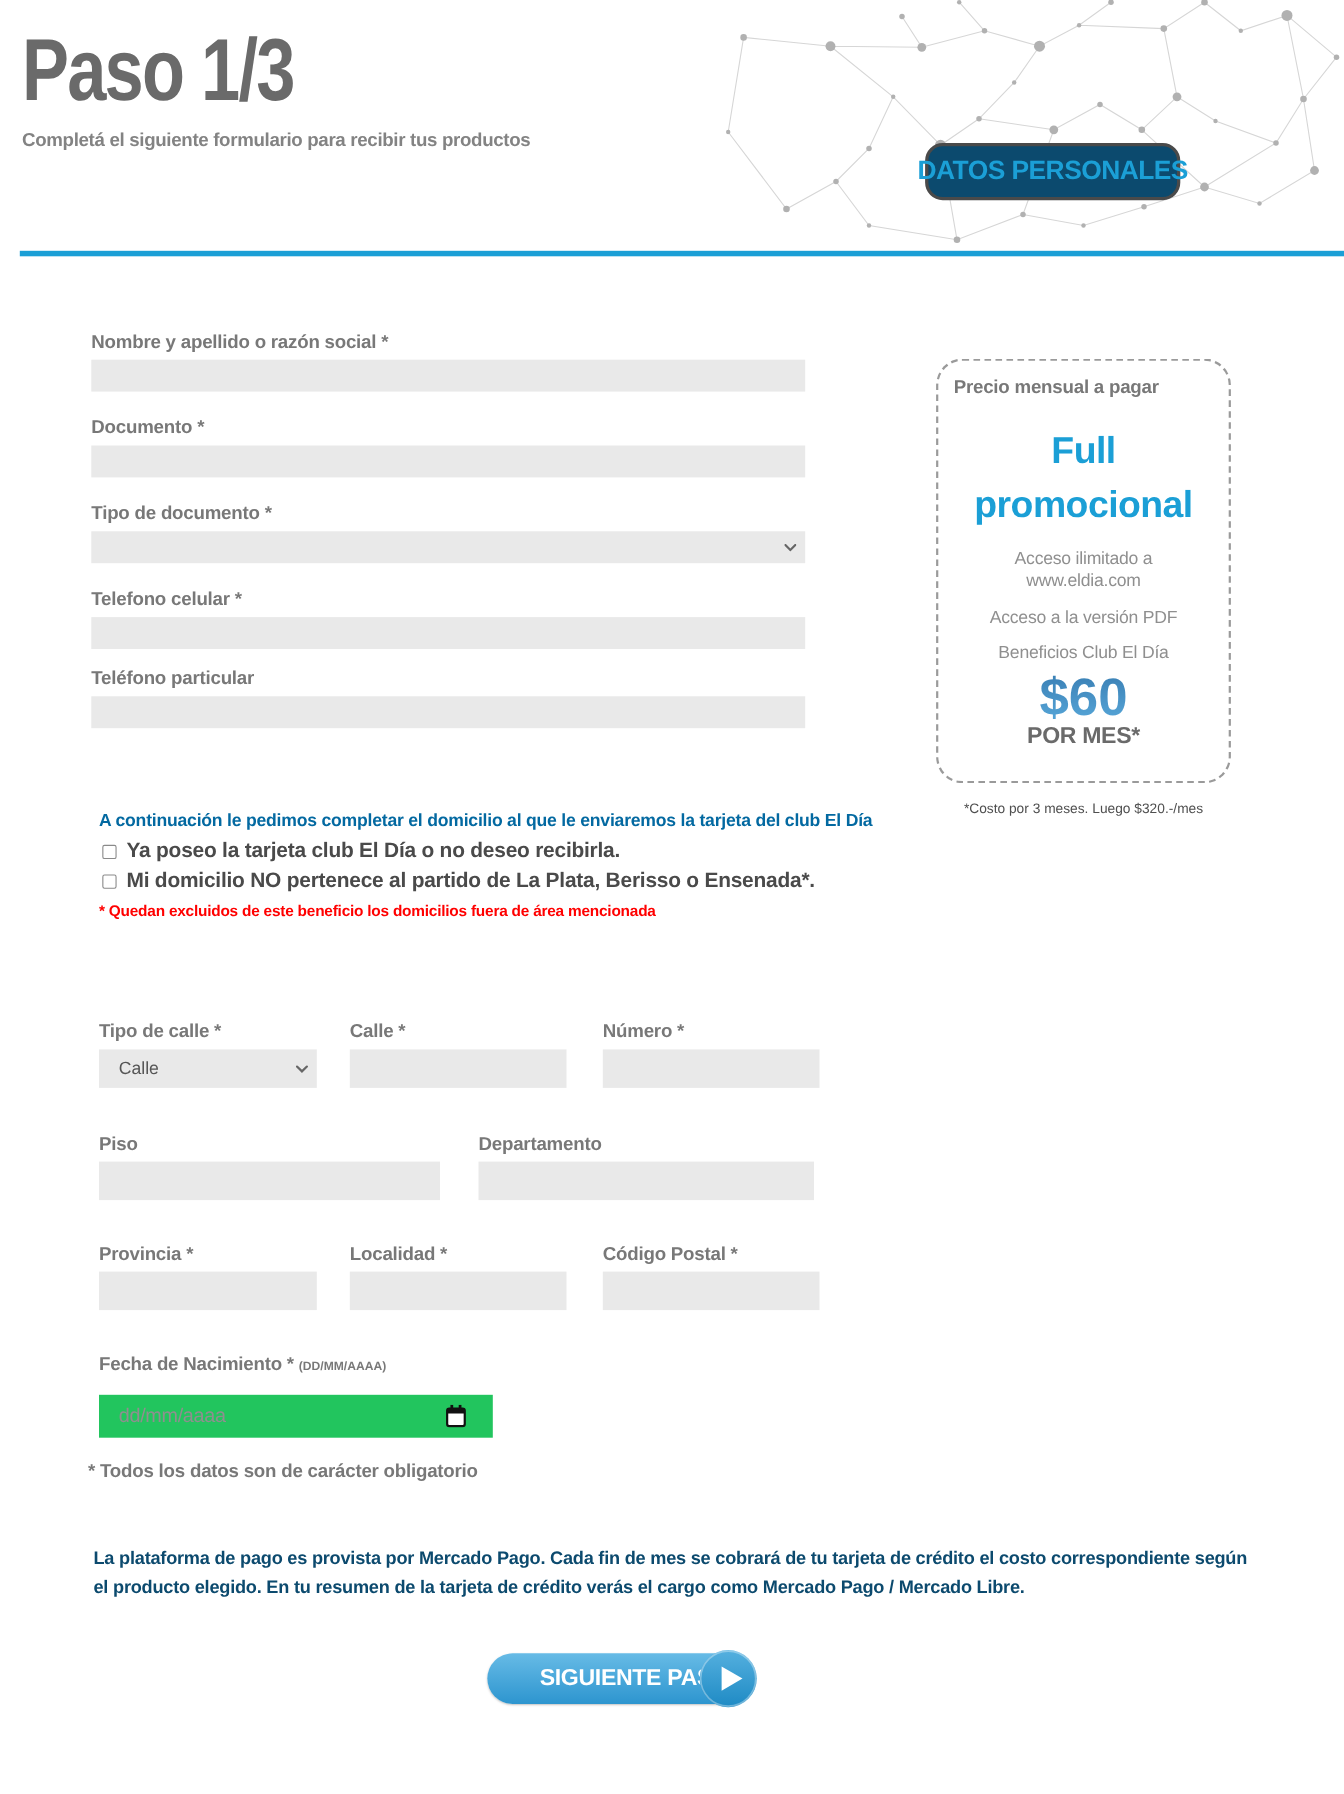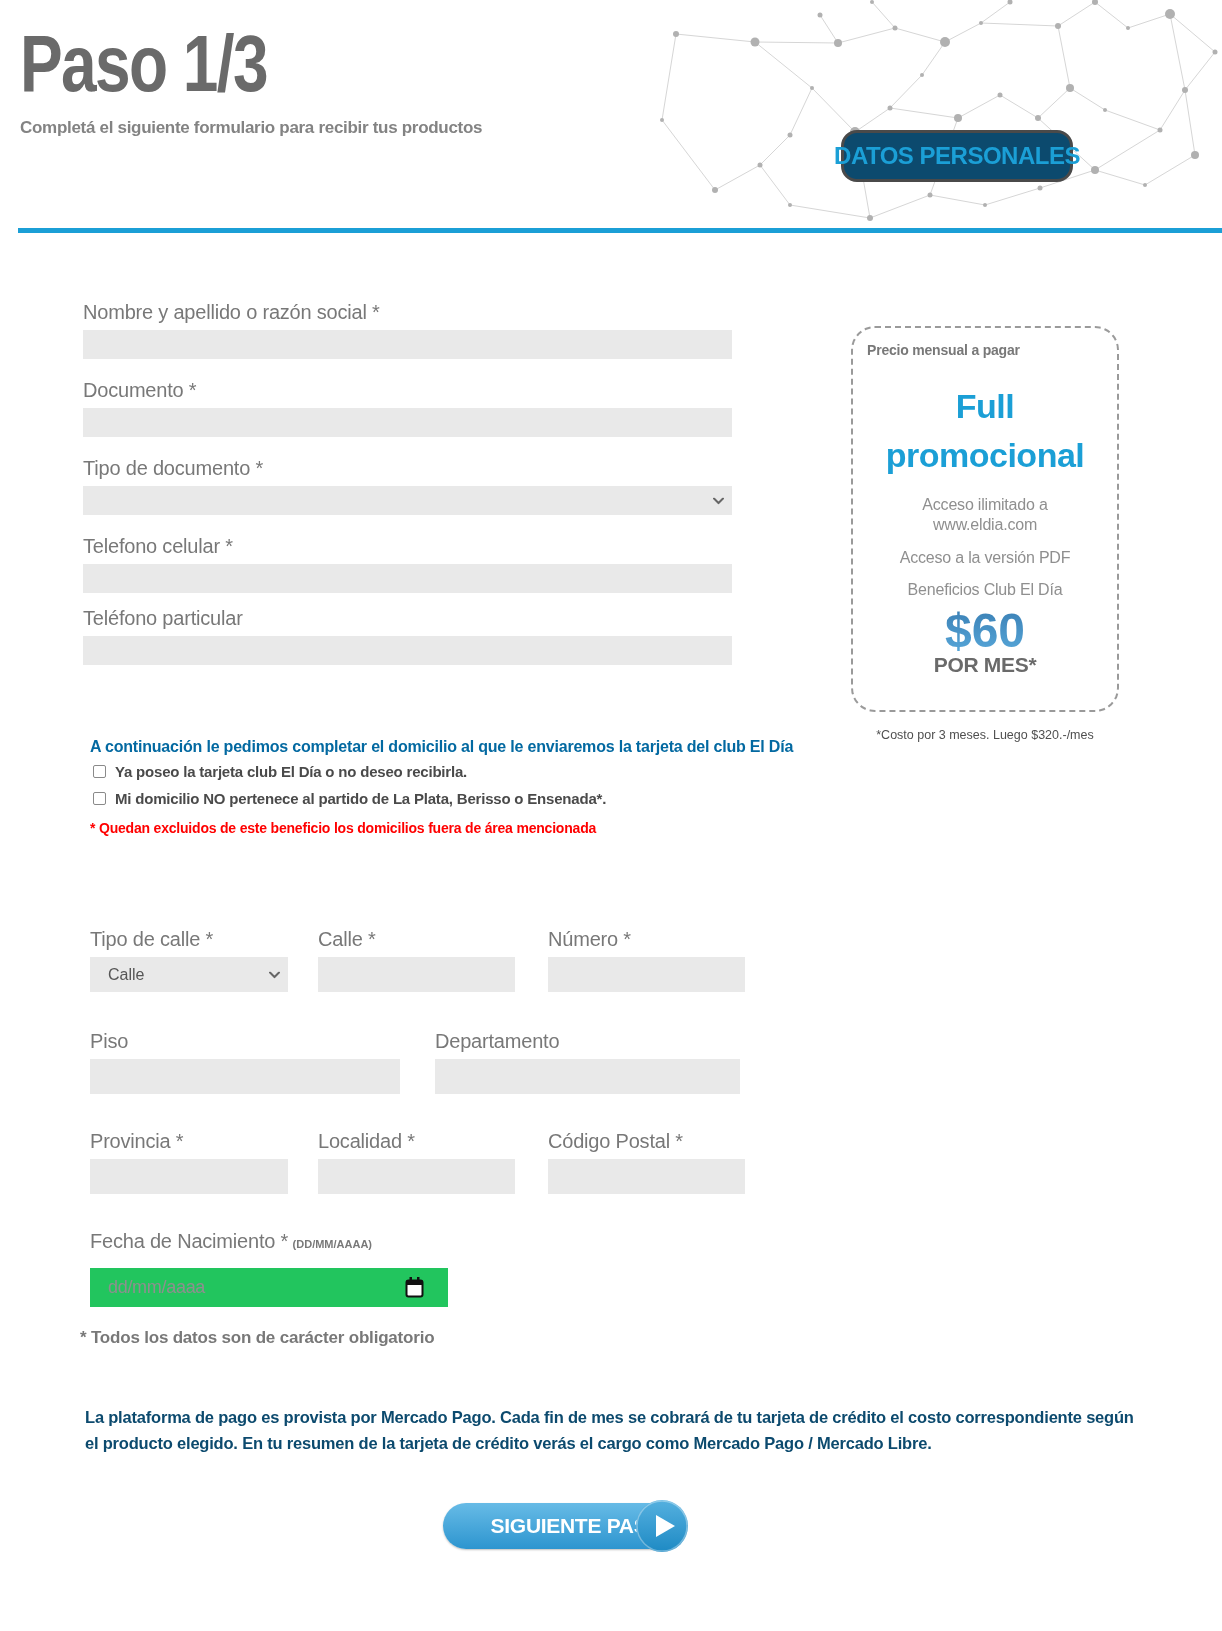--- a/index.html
+++ b/index.html
@@ -12,45 +12,45 @@
   .title { position:absolute; left:20px; top:22px; font-size:80px; font-weight:bold; color:#6a6a6a;
            line-height:1.05; letter-spacing:-2px; transform:scaleX(.8); transform-origin:0 50%; white-space:nowrap; }
   .subtitle { position:absolute; left:20px; top:118px; font-size:17px; font-weight:bold; color:#838383; letter-spacing:-0.3px; }
   .badge { position:absolute; left:841px; top:130px; width:232px; height:52px; background:#0c4a6e;
            border:3px solid #4a4a4a; border-radius:16px; display:flex; align-items:center; justify-content:center; }
   .badge span { color:#1b9fd6; font-size:24px; font-weight:bold; letter-spacing:-0.5px; white-space:nowrap; }
   .divider { position:absolute; left:18px; top:228px; width:1204px; height:5px; background:#1b9fd6; }
 
   
   .fg { position:absolute; left:83px; width:649px; }
-  .lbl { display:block; font-size:20px; font-weight:normal; color:#787878; letter-spacing:-0.2px; margin-bottom:6px; white-space:nowrap; }
+  .lbl { display:block; font-size:17px; font-weight:bold; color:#787878; letter-spacing:-0.2px; margin-bottom:6px; white-space:nowrap; }
   .tin { display:block; width:100%; height:29px; background:#e9e9e9; border:0; font-size:15px; color:#555; padding:0 8px; outline:none; }
   .sel-wrap { position:relative; width:100%; }
   .sel { display:block; width:100%; height:29px; background:#e9e9e9; border:0; border-radius:0;
          -webkit-appearance:none; appearance:none; font-size:15px; color:#555; padding:0 26px 0 8px; outline:none; }
   .chev { position:absolute; right:8px; top:50%; transform:translateY(-50%); pointer-events:none; line-height:0; }
 
   
   .panel { position:absolute; left:851px; top:326px; width:268px; height:386px; border:2px dashed #9a9a9a; border-radius:24px;
            background:#fff; padding:14px 14px 0 14px; text-align:center; }
-  .panel-h { text-align:left; font-size:14px; font-weight:bold; color:#787878; letter-spacing:-0.2px; }
+  .panel-h { text-align:left; font-size:17px; font-weight:bold; color:#787878; letter-spacing:-0.2px; }
   .plan { margin-top:24px; color:#1b9fd6; font-size:34px; font-weight:bold; line-height:1.45; letter-spacing:-0.5px; }
   .feat1 { margin-top:14px; font-size:16px; color:#8f8f8f; line-height:1.25; letter-spacing:-0.2px; }
   .feat { margin-top:14px; font-size:16px; color:#8f8f8f; letter-spacing:-0.2px; }
   .price { margin-top:8px; font-size:48px; font-weight:bold; line-height:1;
            background:linear-gradient(#3a7fb4,#58a8da); -webkit-background-clip:text; background-clip:text; color:#4a90c8;
            -webkit-text-fill-color:transparent; display:inline-block; }
   .period { font-size:21px; font-weight:bold; color:#6a6a6a; letter-spacing:-0.3px; margin-top:-2px; }
   .footnote { position:absolute; left:851px; top:728px; width:268px; text-align:center; font-size:12.5px; color:#4f4f4f; }
 
   
   .club-intro { position:absolute; left:90px; top:738px; font-size:16px; font-weight:bold; color:#0369a1; letter-spacing:-0.2px; white-space:nowrap; }
   .cbrow { position:absolute; left:93px; display:flex; align-items:center; gap:9px; }
   .cb { width:13px; height:13px; border:1px solid #8a8a8a; border-radius:2px; background:#fff; appearance:none; -webkit-appearance:none; cursor:pointer; flex:0 0 13px; }
-  .cbl { font-size:15px; font-weight:bold; color:#4a4a4a; letter-spacing:-0.2px; white-space:nowrap; cursor:pointer; }
+  .cbl { font-size:19px; font-weight:bold; color:#4a4a4a; letter-spacing:-0.2px; white-space:nowrap; cursor:pointer; }
   .rednote { position:absolute; left:90px; top:820px; font-size:14px; font-weight:bold; color:#ff0000; letter-spacing:-0.2px; }
 
   
   .ag { position:absolute; }
   .ain { display:block; width:100%; height:35px; background:#e9e9e9; border:0; font-size:16px; color:#555; padding:0 10px; outline:none; }
   .asel { height:35px; font-size:16px; padding-left:18px; }
 
   
   .birth-lbl { position:absolute; left:90px; top:1230px; }
   .hint { font-size:11px; font-weight:bold; color:#787878; letter-spacing:0; }

